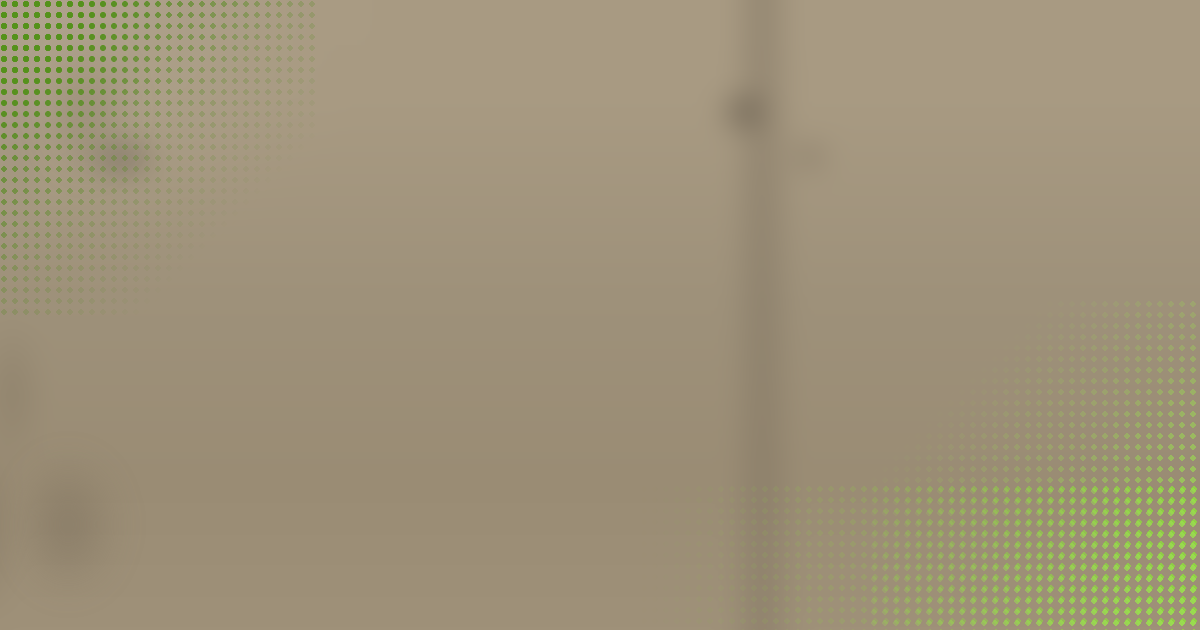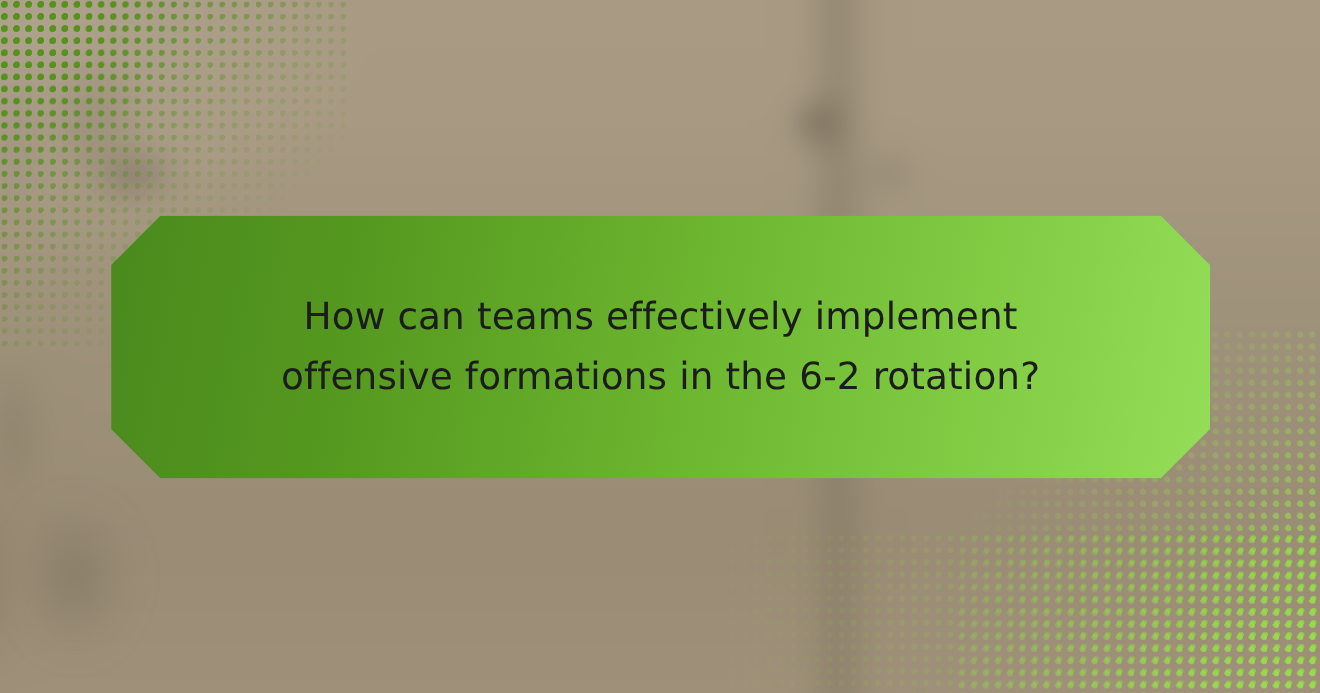--- a/index.html
+++ b/index.html
@@ -153,18 +153,14 @@
 
   <div class="bg-photo"></div>
   <div class="bg-soft-blob-a"></div>
   <div class="bg-soft-blob-b"></div>
 
   <div class="dots dots-tl"></div>
   <div class="dots dots-tl2"></div>
   <div class="dots dots-br-strip"></div>
   <div class="dots dots-br"></div>
 
-  <div class="banner">
-    <p class="banner-text">How can teams effectively implement
-offensive formations in the 6-2 rotation?</p>
-  </div>
 
 </div>
 
 </body></html>

